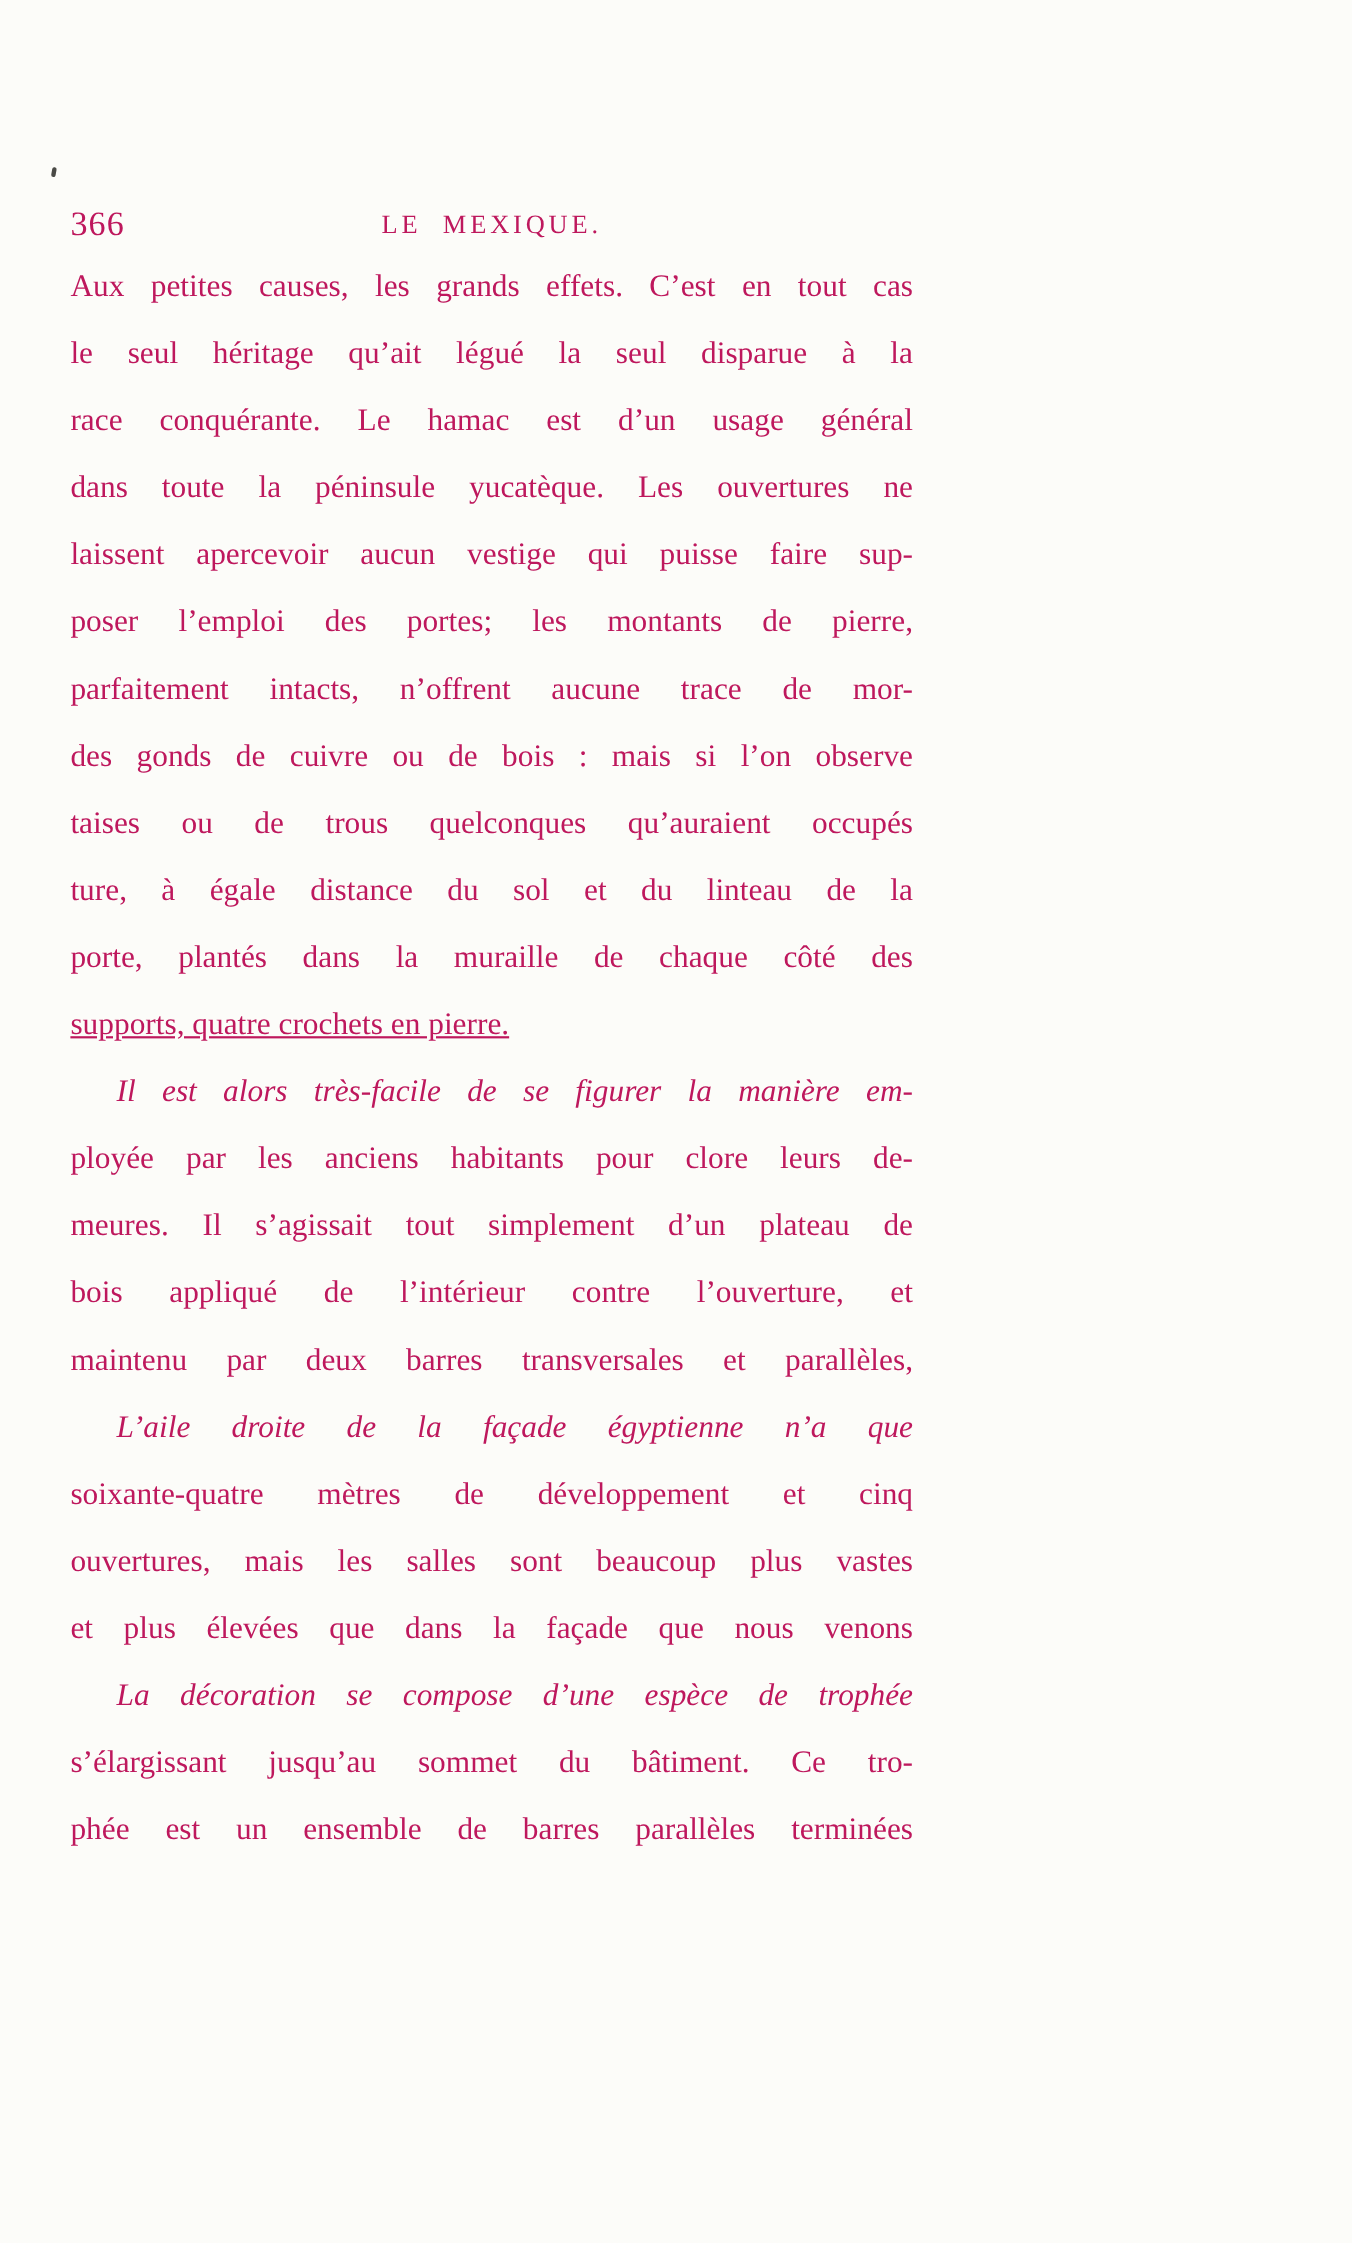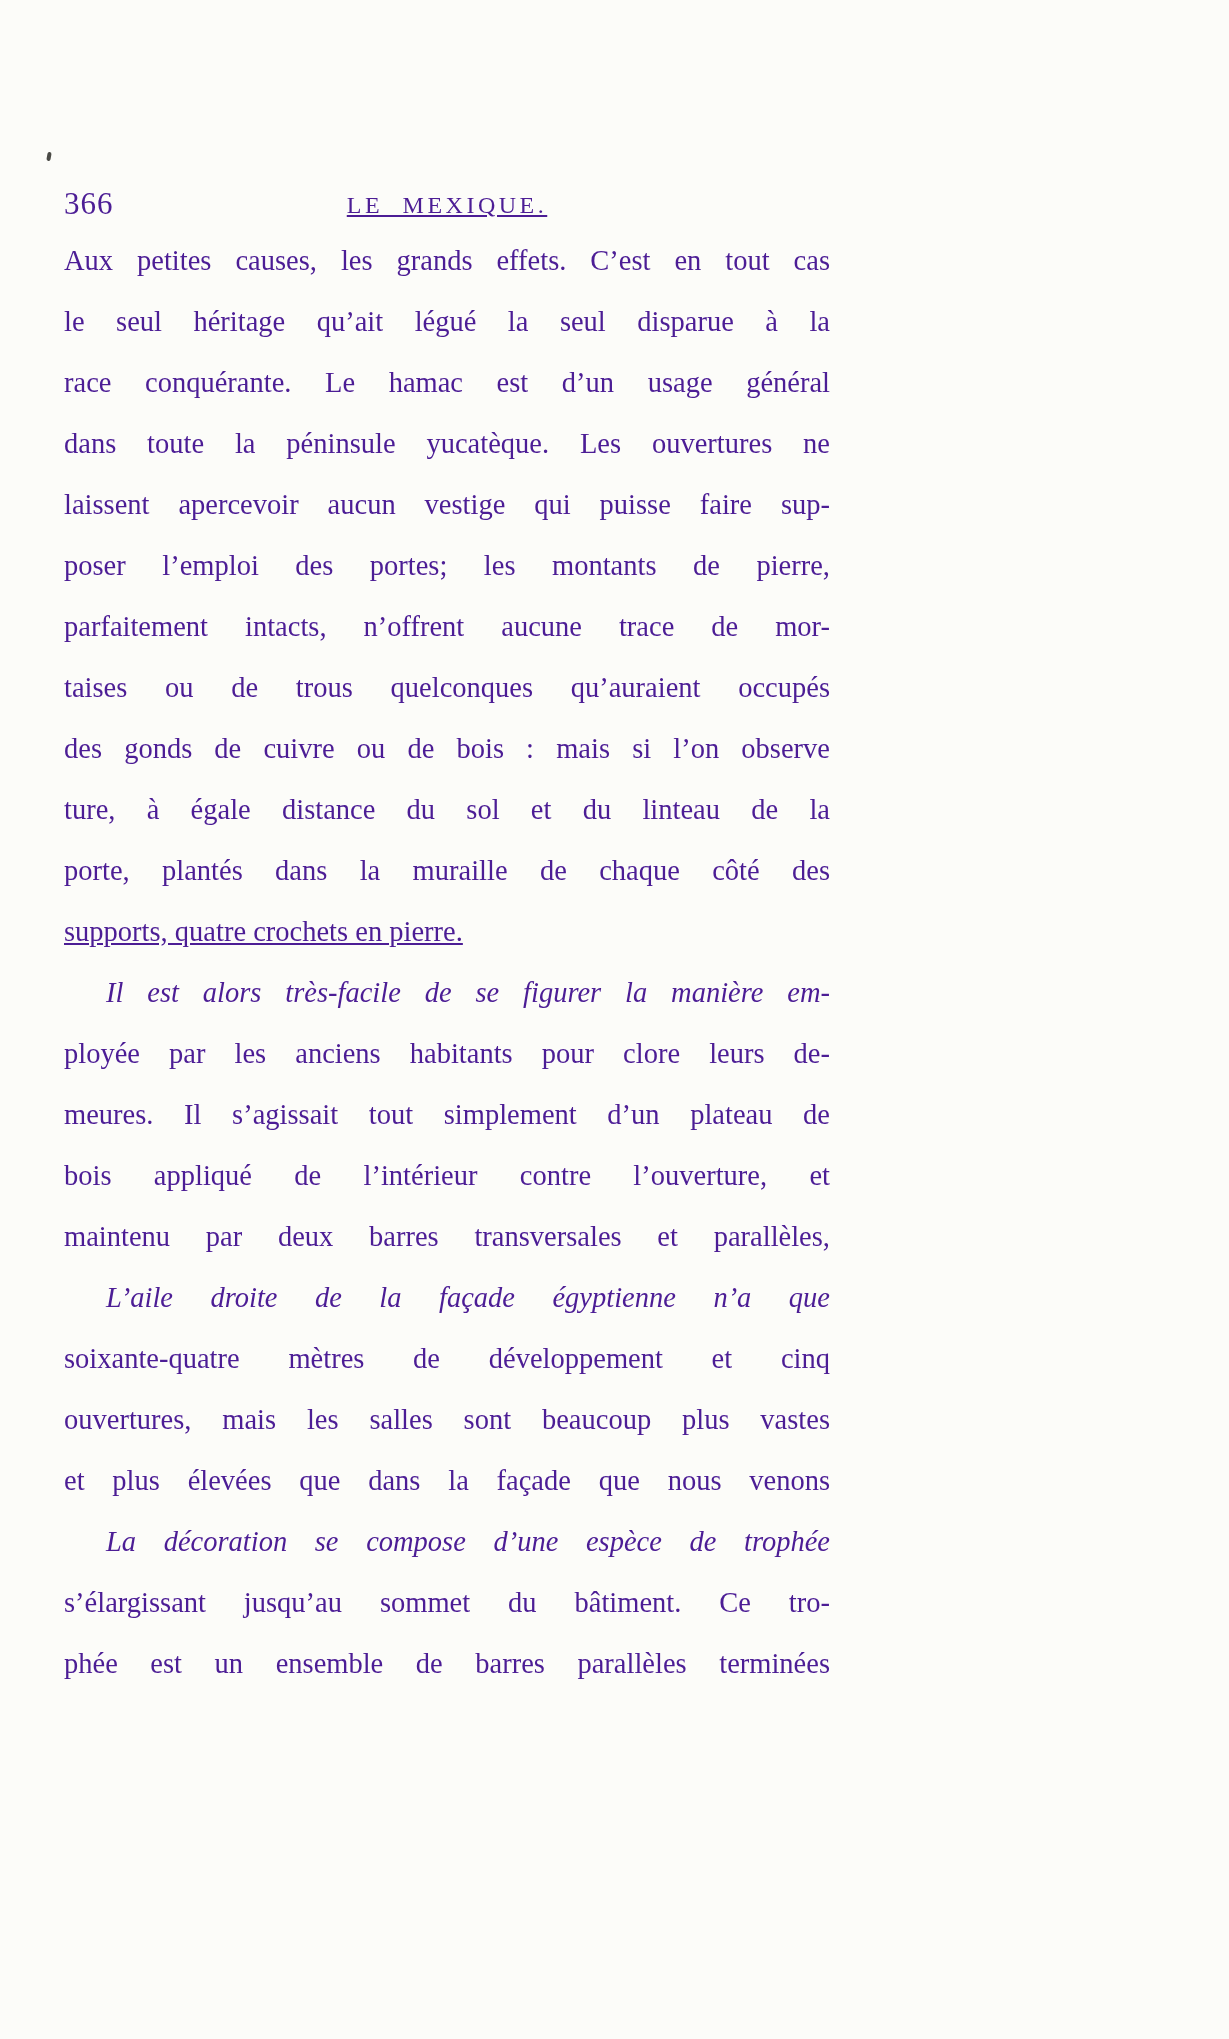--- a/index.html
+++ b/index.html
@@ -4,21 +4,21 @@
 <style>
   html, body { margin: 0; padding: 0; background: #e9e9e6; }
   .page {
     position: relative;
     width: 1229px;
     height: 2039px;
     margin: 0 auto;
     background: #fcfcf9;
     overflow: hidden;
     font-family: "Liberation Serif", "DejaVu Serif", serif;
-    color: #4c1d95;
+    color: #be185d;
   }
   .header {
     position: absolute;
     top: 176px;
     left: 64px;
     width: 766px;
     height: 46px;
   }
   .page-number {
     position: absolute;
@@ -29,21 +29,20 @@
   }
   .running-title {
     position: absolute;
     left: 50%;
     transform: translateX(-50%);
     bottom: 3px;
     font-size: 24px;
     letter-spacing: 3.5px;
     word-spacing: 10px;
     white-space: nowrap;
-    text-decoration: underline;
   }
   .body-text {
     position: absolute;
     top: 230px;
     left: 64px;
     width: 766px;
   }
   .line {
     height: 61px;
     line-height: 61px;
@@ -85,22 +84,22 @@
   </div>
 
   <div class="body-text">
     <div class="line">Aux petites causes, les grands effets. C’est en tout cas</div>
     <div class="line">le seul héritage qu’ait légué la seul disparue à la</div>
     <div class="line">race conquérante. Le hamac est d’un usage général</div>
     <div class="line">dans toute la péninsule yucatèque. Les ouvertures ne</div>
     <div class="line">laissent apercevoir aucun vestige qui puisse faire sup-</div>
     <div class="line">poser l’emploi des portes; les montants de pierre,</div>
     <div class="line">parfaitement intacts, n’offrent aucune trace de mor-</div>
+    <div class="line">des gonds de cuivre ou de bois : mais si l’on observe</div>
     <div class="line">taises ou de trous quelconques qu’auraient occupés</div>
-    <div class="line">des gonds de cuivre ou de bois : mais si l’on observe</div>
     <div class="line">ture, à égale distance du sol et du linteau de la</div>
     <div class="line">porte, plantés dans la muraille de chaque côté des</div>
     <div class="line end">supports, quatre crochets en pierre.</div>
     <div class="line indent">Il est alors très-facile de se figurer la manière em-</div>
     <div class="line">ployée par les anciens habitants pour clore leurs de-</div>
     <div class="line">meures. Il s’agissait tout simplement d’un plateau de</div>
     <div class="line">bois appliqué de l’intérieur contre l’ouverture, et</div>
     <div class="line">maintenu par deux barres transversales et parallèles,</div>
     <div class="line indent">L’aile droite de la façade égyptienne n’a que</div>
     <div class="line">soixante-quatre mètres de développement et cinq</div>

